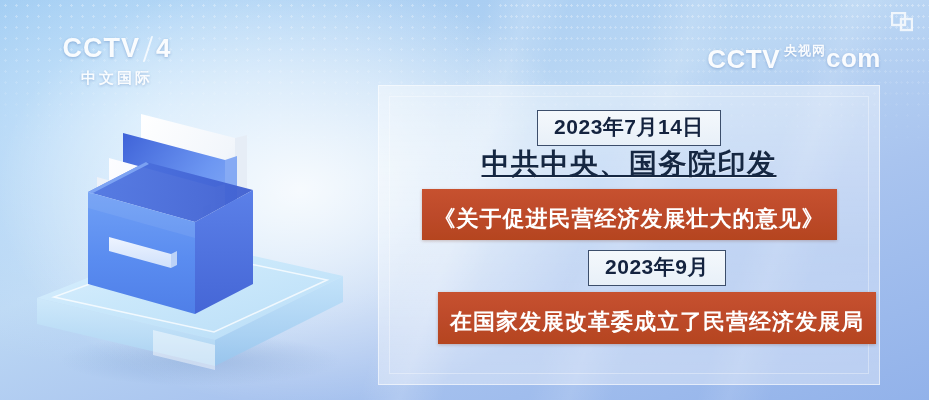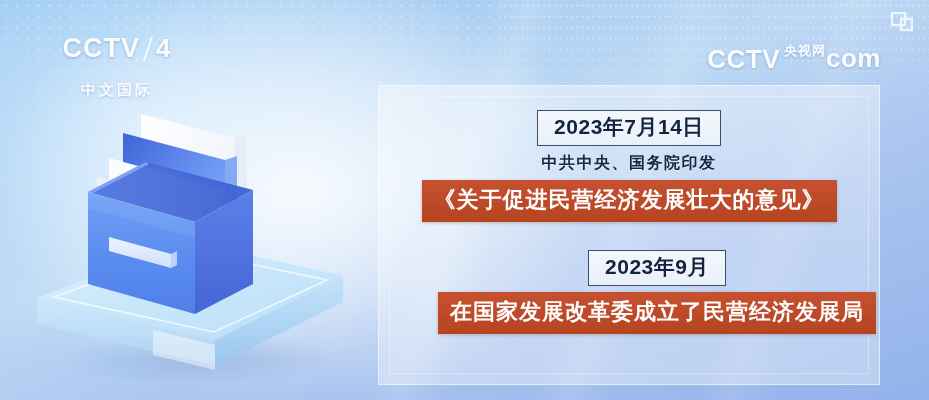--- a/index.html
+++ b/index.html
@@ -55,21 +55,21 @@
     text-shadow:0 1px 3px rgba(70,110,170,.45);
   }
   #cctv4 .slash{
     display:inline-block;width:2px;height:26px;background:rgba(255,255,255,.85);
     transform:skewX(-18deg);border-radius:1px;margin:0 2px;
   }
   #cctv4 .four{
     font-size:26px;font-weight:700;
   }
   #cctv4 .row2{
-    margin-top:17px;color:#ffffff;opacity:.9;
+    margin-top:5px;color:#ffffff;opacity:.9;
     font-size:15px;font-weight:700;letter-spacing:3px;
     text-shadow:0 1px 3px rgba(70,110,170,.4);
   }
 
   
   #cctvcom{
     position:absolute;right:48px;top:44px;
     display:flex;align-items:flex-end;gap:4px;pointer-events:none;
   }
   #cctvcom .mark{
@@ -109,28 +109,28 @@
   .datebox{
     display:inline-block;
     padding:3px 16px 5px;
     background:linear-gradient(180deg,#f4f8fc 0%,#e8f0f8 100%);
     border:1.5px solid #3c4e6b;
     color:#14233f;
     font-size:21px;font-weight:700;letter-spacing:.5px;line-height:1.25;
     font-family:"Liberation Sans","DejaVu Sans",sans-serif;
   }
   .subhead{
-    margin-top:7px;
     color:#152742;
-    font-size:16px;font-weight:700;letter-spacing:1.5px;line-height:1.3;
+    font-size:28px;font-weight:700;letter-spacing:1.5px;line-height:1.3;
     text-shadow:0 1px 1px rgba(255,255,255,.5);
+    text-decoration:underline;
   }
   .banner{
     display:inline-block;margin-top:6px;
-    padding:6px 12px 8px;
+    padding:16px 12px 8px;
     background:linear-gradient(180deg,#c7512f 0%,#bd4a2a 50%,#b5451f 100%);
     color:#ffffff;
     font-size:22px;font-weight:700;letter-spacing:1px;line-height:1.25;
     box-shadow:0 1px 3px rgba(120,50,25,.28);
     white-space:nowrap;
   }
 </style>
 </head>
 <body>
 

